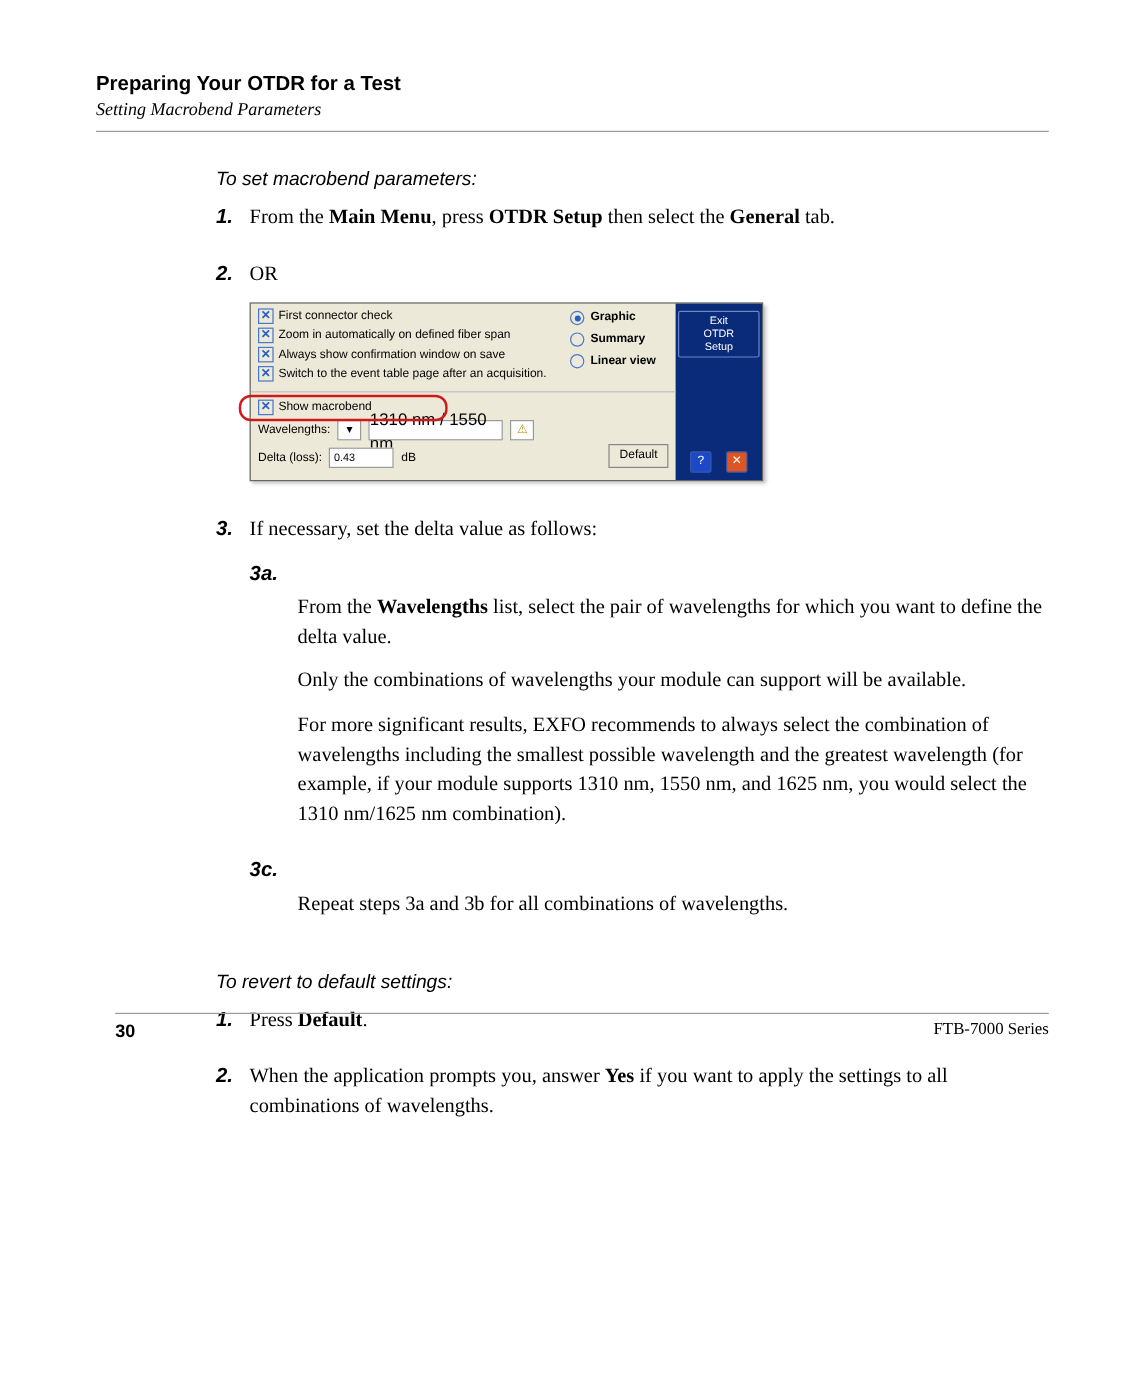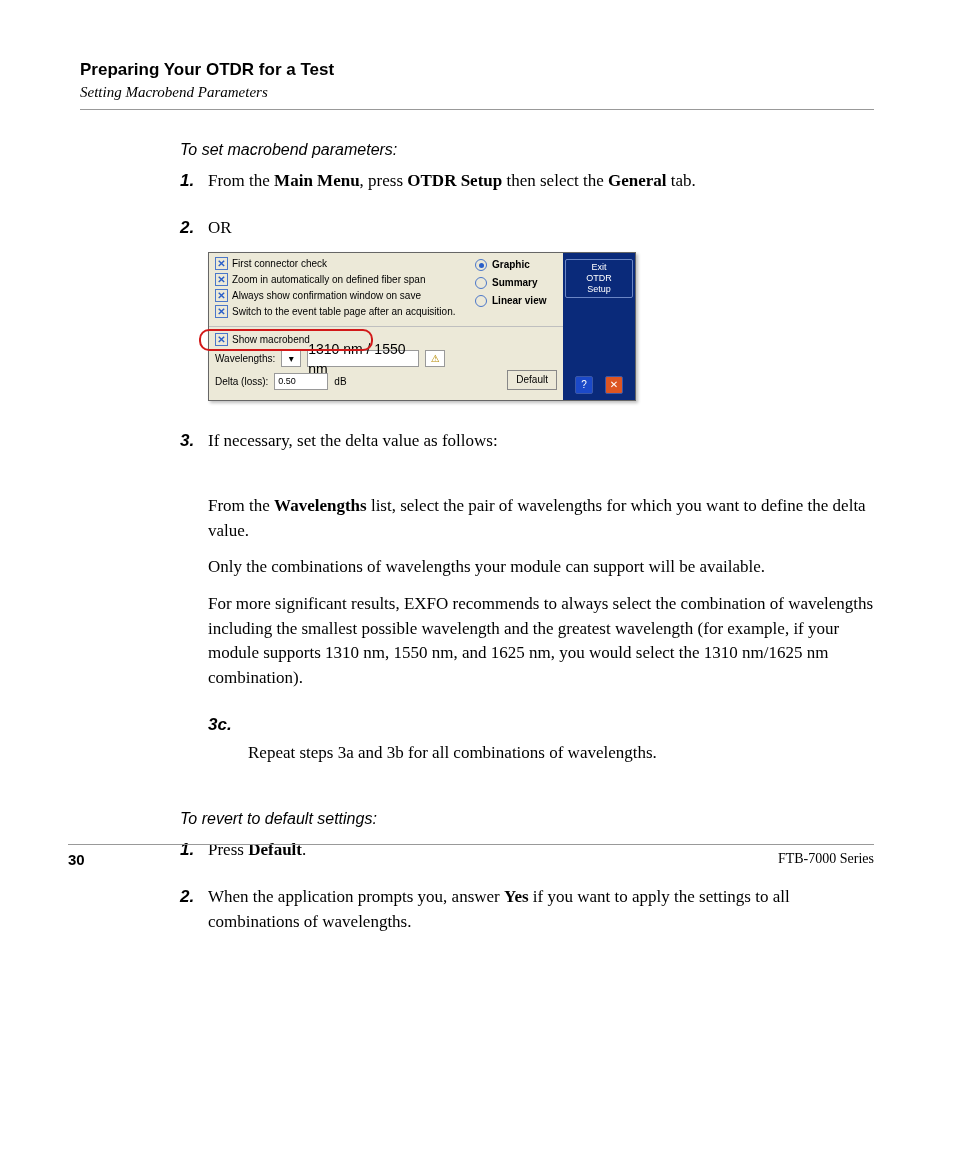--- a/index.html
+++ b/index.html
@@ -158,21 +158,21 @@
     border:1px solid #999;background:#fff;height:15px;width:46px;
     display:inline-flex;align-items:center;padding:0 3px;font-size:9px;
   }
   .defbtn {
     position:absolute; right:6px; bottom:6px;
     border:1px solid #888;background:#ece9d8;padding:2px 8px;font-size:10px;
   }
 
   .footer {
     position:absolute;
-    left:68px; right:80px; bottom:64px;
+    left:96px; right:80px; bottom:64px;
   }
   .footer-line {
     border:none;border-top:1px solid #999;margin:0 0 6px 0;
   }
   .footer-row {
     display:flex;justify-content:space-between;
     font-size:14px;
   }
   .footer-row .pn { font-weight:bold; font-family: Verdana, Arial, sans-serif; font-size:15px;}
 </style>
@@ -246,21 +246,21 @@
                       <span>Show macrobend</span>
                     </div>
                   <div class="grow">
                     <span>Wavelengths:</span>
                     <span class="dd arrow">▾</span>
                     <span class="dd val">1310 nm / 1550 nm</span>
                     <span class="dd warn">⚠</span>
                   </div>
                   <div class="grow" style="margin-top:6px;">
                     <span>Delta (loss):</span>
-                    <span class="txtin">0.50</span>
+                    <span class="txtin">0.43</span>
                     <span>dB</span>
                   </div>
                   <div class="defbtn">Default</div>
                 </div>
                 <div class="circled" style="left:-10px; top:76px; width:170px; height:18px;"></div>
               </div>
               <div class="mock-right">
                 <div class="exit">
                   <div>Exit</div>
                   <div>OTDR Setup</div>
@@ -273,20 +273,21 @@
             </div>
           </div>
         </div>
       </li>
       <li>
         <span class="num">3.</span>
         <div class="body">
           <p>If necessary, set the delta value as follows:</p>
           <ol class="sub">
             <li>
+              <span class="num">3a.</span>
               <div class="body">
                 <p>
                   <span>From the </span><b>Wavelengths</b><span> list, select the pair of wavelengths for which you want to define the delta value.</span>
                 </p>
                 <p>Only the combinations of wavelengths your module can support will be available.</p>
                 <p>For more significant results, EXFO recommends to always select the combination of wavelengths including the smallest possible wavelength and the greatest wavelength (for example, if your module supports 1310 nm, 1550 nm, and 1625 nm, you would select the 1310 nm/1625 nm combination).</p>
               </div>
             </li>
             <li>
               <span class="num">3c.</span>

